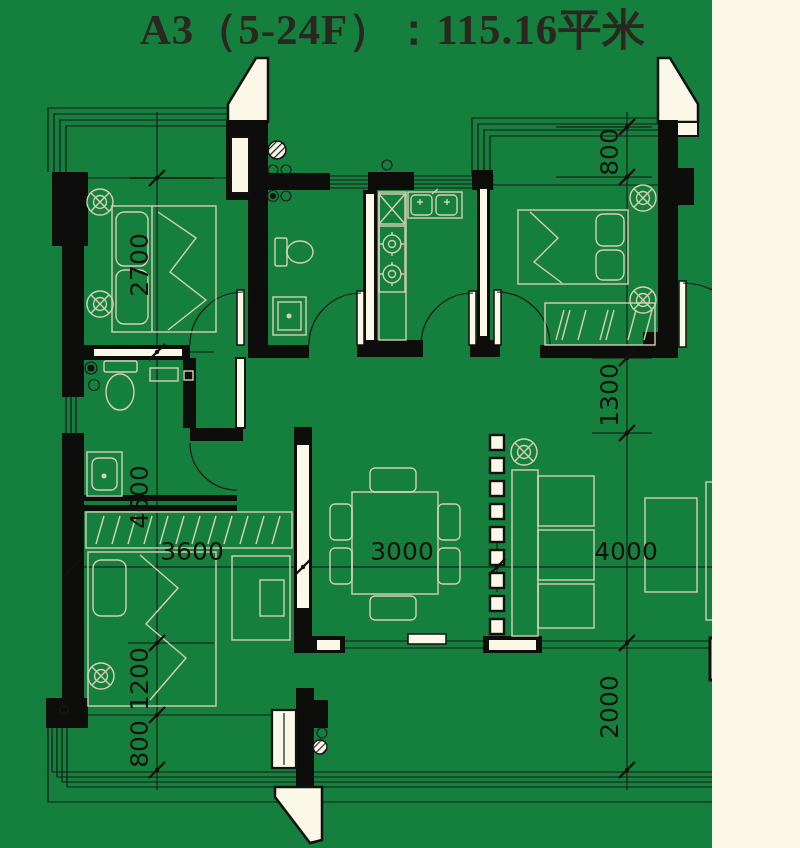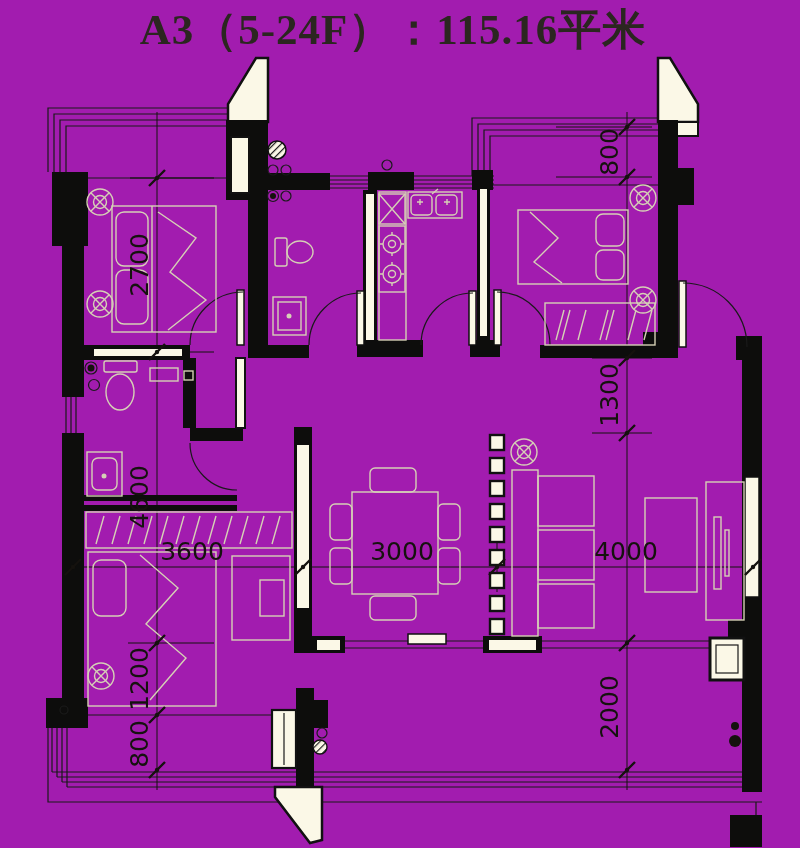--- a/index.html
+++ b/index.html
@@ -1,16 +1,16 @@
 <!DOCTYPE html>
 <html><head>
 <meta charset="utf-8">
 <style>
   html,body{margin:0;padding:0;background:#FBF8E7;}
-  #stage{position:relative;width:800px;height:848px;background:#a21caf;overflow:hidden;
+  #stage{position:relative;width:712px;height:848px;background:#15803d;overflow:hidden;
          font-family:"Liberation Sans",sans-serif;text-decoration:underline;}
   svg{display:block;}
   .w   {fill:#0D0D0C;stroke:none;}
   .wh  {fill:#FBF8E7;stroke:none;}
   .whb {fill:#FBF8E7;stroke:#111;stroke-width:2;}
   .ln  {stroke:#1A1A1A;stroke-width:1.2;fill:none;}
   .dim {stroke:#15120E;stroke-width:1;fill:none;}
   .tick{stroke:#15120E;stroke-width:2.4;fill:none;}
   .dot {fill:#15120E;stroke:none;}
   .fu  {stroke:#D6D0B6;stroke-width:1.4;fill:none;}

